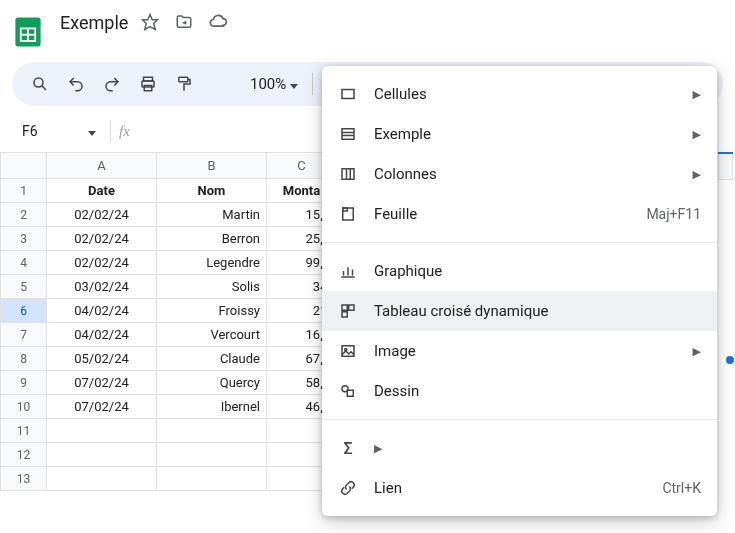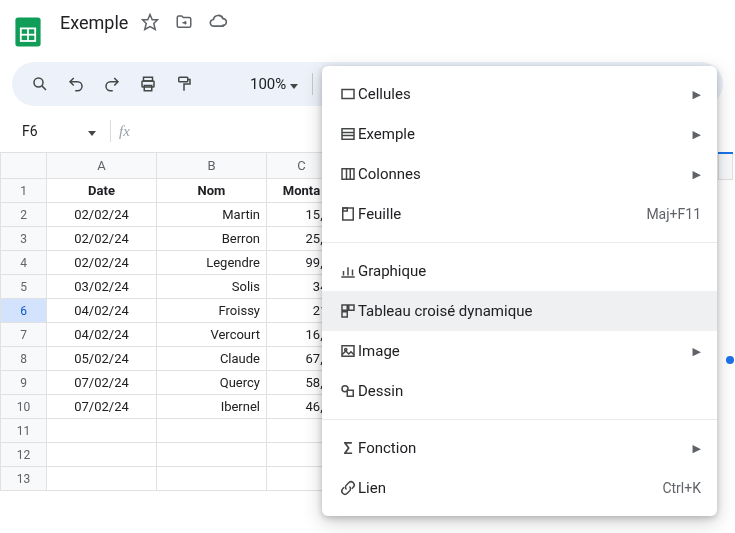--- a/index.html
+++ b/index.html
@@ -39,21 +39,21 @@
   .colB { width: 110px; }
   .colC { width: 70px; }
   .colF { width: 14px; border-top:2px solid #1a73e8;}
   .data-row td { height: 24px; padding: 3px 6px; }
   .hdr-cell { font-weight: 700; text-align:center;}
   .cA { text-align:center;}
   .cB { text-align:right;}
   .cC { text-align:right;}
   
   .dropdown { position: absolute; left: 322px; top: 66px; width: 395px; background: #fff; border-radius: 6px; box-shadow: 0 2px 6px rgba(0,0,0,.2), 0 6px 20px rgba(0,0,0,.19); padding: 8px 0; z-index: 10;}
-  .dd-item { display: flex; align-items: center; height: 40px; padding: 0 16px; font-size: 15px; color: #202124; cursor:pointer; }
+  .dd-item { display: flex; align-items: center; height: 40px; padding: 0 16px; font-size: 15px; color: #202124; cursor:pointer; gap:16px;}
   .dd-item.hover { background: #eef0f2;}
   .dd-icon { width: 20px; height:20px; display:flex; align-items:center; justify-content:center; color:#444746; flex-shrink:0;}
   .dd-label { flex:1;}
   .dd-right { color:#5f6368; font-size:14px;}
   .dd-arrow { color:#5f6368; font-size:11px;}
   .dd-sep { height:1px; background:#e8eaed; margin:8px 0;}
   
   .cursor-dot { position:absolute; width:8px; height:8px; background:#1a73e8; border-radius:50%; left:726px; top:356px;}
 </style>
 </head>
@@ -321,21 +321,20 @@
         <svg width="18" height="18" viewBox="0 0 24 24" fill="none" stroke="currentColor" stroke-width="2">
           <circle cx="8" cy="9" r="4"></circle>
           <rect x="11" y="11" width="8" height="8"></rect>
         </svg>
       </span>
     <span class="dd-label">Dessin</span>
   </div>
   <div class="dd-sep"></div>
   <div class="dd-item">
     <span class="dd-icon" style="font-size:16px; font-weight:500;">Σ</span>
-    <span class="dd-label">Fonction</span>
     <span class="dd-arrow">▶</span>
   </div>
   <div class="dd-item">
     <span class="dd-icon">
         <svg width="18" height="18" viewBox="0 0 24 24" fill="none" stroke="currentColor" stroke-width="2">
           <path d="M10 14a4 4 0 0 1 0-6l3-3a4 4 0 0 1 6 6l-2 2"></path>
           <path d="M14 10a4 4 0 0 1 0 6l-3 3a4 4 0 0 1-6-6l2-2"></path>
         </svg>
       </span>
     <span class="dd-label">Lien</span>

